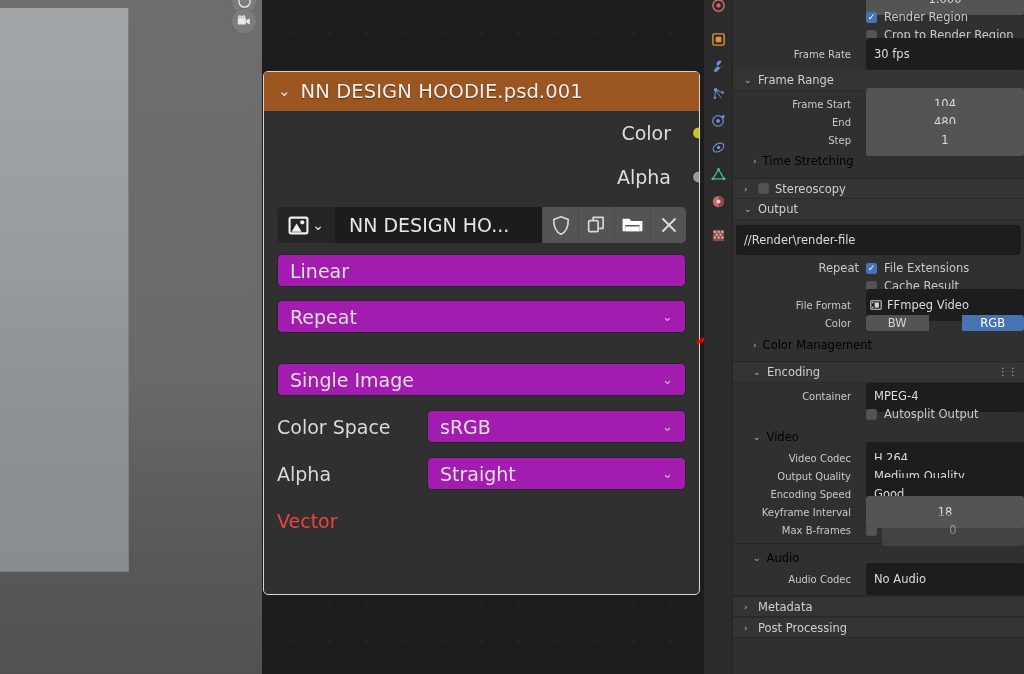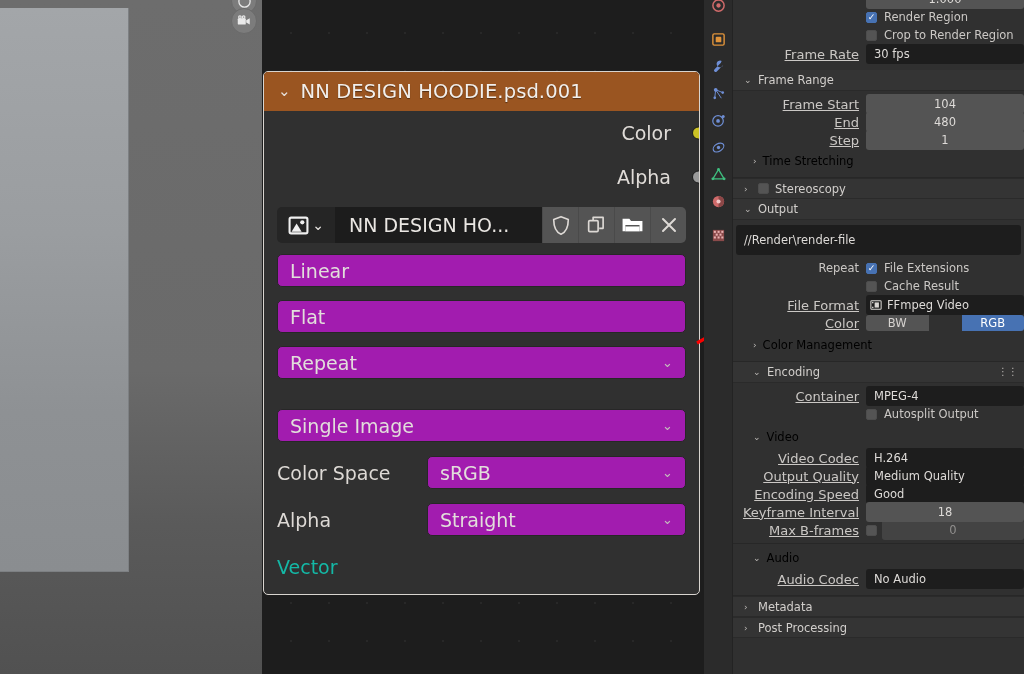--- a/index.html
+++ b/index.html
@@ -79,21 +79,21 @@
     color: #e2dedb; font-size: 19px;
     border: 1px solid #272727;
   }
   .ctrl.menu { justify-content: space-between; }
   .ctrl .chev-d { font-size: 13px; color: #c5c1bd; }
   .labeled { display: flex; align-items: center; gap: 0; }
   .labeled .flabel {
     width: 150px; color: #ddd9d5; font-size: 19px; flex: none;
   }
   .labeled .ctrl { flex: 1; }
-  .plainlabel { color: #14b8a6; font-size: 19px; height: 33px; display:flex; align-items:center; }
+  .plainlabel { color: #ef4444; font-size: 19px; height: 33px; display:flex; align-items:center; }
 
   
   #datablock { display: flex; align-items: center; height: 36px; gap: 0; }
   #db-idbtn {
     width: 58px; height: 36px; background: #252525; border-radius: 5px 0 0 5px;
     display: flex; align-items: center; justify-content: center; gap: 3px;
   }
   #db-name {
     flex: 1; height: 36px; background: #1c1c1c;
     display: flex; align-items: center; padding-left: 14px;
@@ -140,25 +140,25 @@
   .pnl-head {
     height: 21px; display: flex; align-items: center; gap: 6px;
     padding-left: 11px; color: #d2cfcc; font-size: 11.5px;
     background: #343434; border-bottom: 1px solid #2a2a2a;
   }
   .pnl-head .tri { font-size: 9px; color: #bdbab7; width: 8px; }
   .pnl-inner { padding: 5px 0 6px 0; }
 
   .prow { display: flex; align-items: center; height: 16px; margin-bottom: 2px; padding-right: 0; }
   .prow .lab {
-    width: 133px; text-align: right; padding-right: 7px;
-    color: #cbc8c5; font-size: 13px; flex: none; white-space: nowrap; text-decoration: underline;
+    width: 133px; text-align: right; padding-right: 15px;
+    color: #cbc8c5; font-size: 10px; flex: none; white-space: nowrap;
   }
   .prow .fld {
-    flex: 1; height: 20px; border-radius: 3px;
+    flex: 1; height: 32px; border-radius: 3px;
     display: flex; align-items: center; font-size: 11.5px; color: #dedbd8;
   }
   .fld.text { background: #1d1d1d; padding-left: 8px; }
   .fld.num { background: #545454; justify-content: center; }
   .fld.icontext { background: #1d1d1d; padding-left: 4px; gap: 5px; }
 
   .cbrow { display: flex; align-items: center; height: 16px; margin-bottom: 2px; }
   .cbrow .lab { width: 133px; text-align: right; padding-right: 7px; color: #cbc8c5; font-size: 11.5px; flex: none; }
   .cbx {
     width: 11px; height: 11px; border-radius: 2px; background: #545454;
@@ -274,25 +274,20 @@
             </div>
           </div>
         </div>
 
         <div class="nrow" style="margin-top:11px;">
           <div class="ctrl menu">
             <span>Linear</span>
           </div>
         </div>
 
-        <div class="nrow" style="margin-top:13px;">
-          <div class="ctrl menu">
-            <span>Flat</span>
-          </div>
-        </div>
 
         <div class="nrow" style="margin-top:13px;">
           <div class="ctrl menu">
             <span>Repeat</span>
             <span class="chev-d">⌄</span>
           </div>
         </div>
 
         <div class="nrow" style="margin-top:30px;">
           <div class="ctrl menu">

